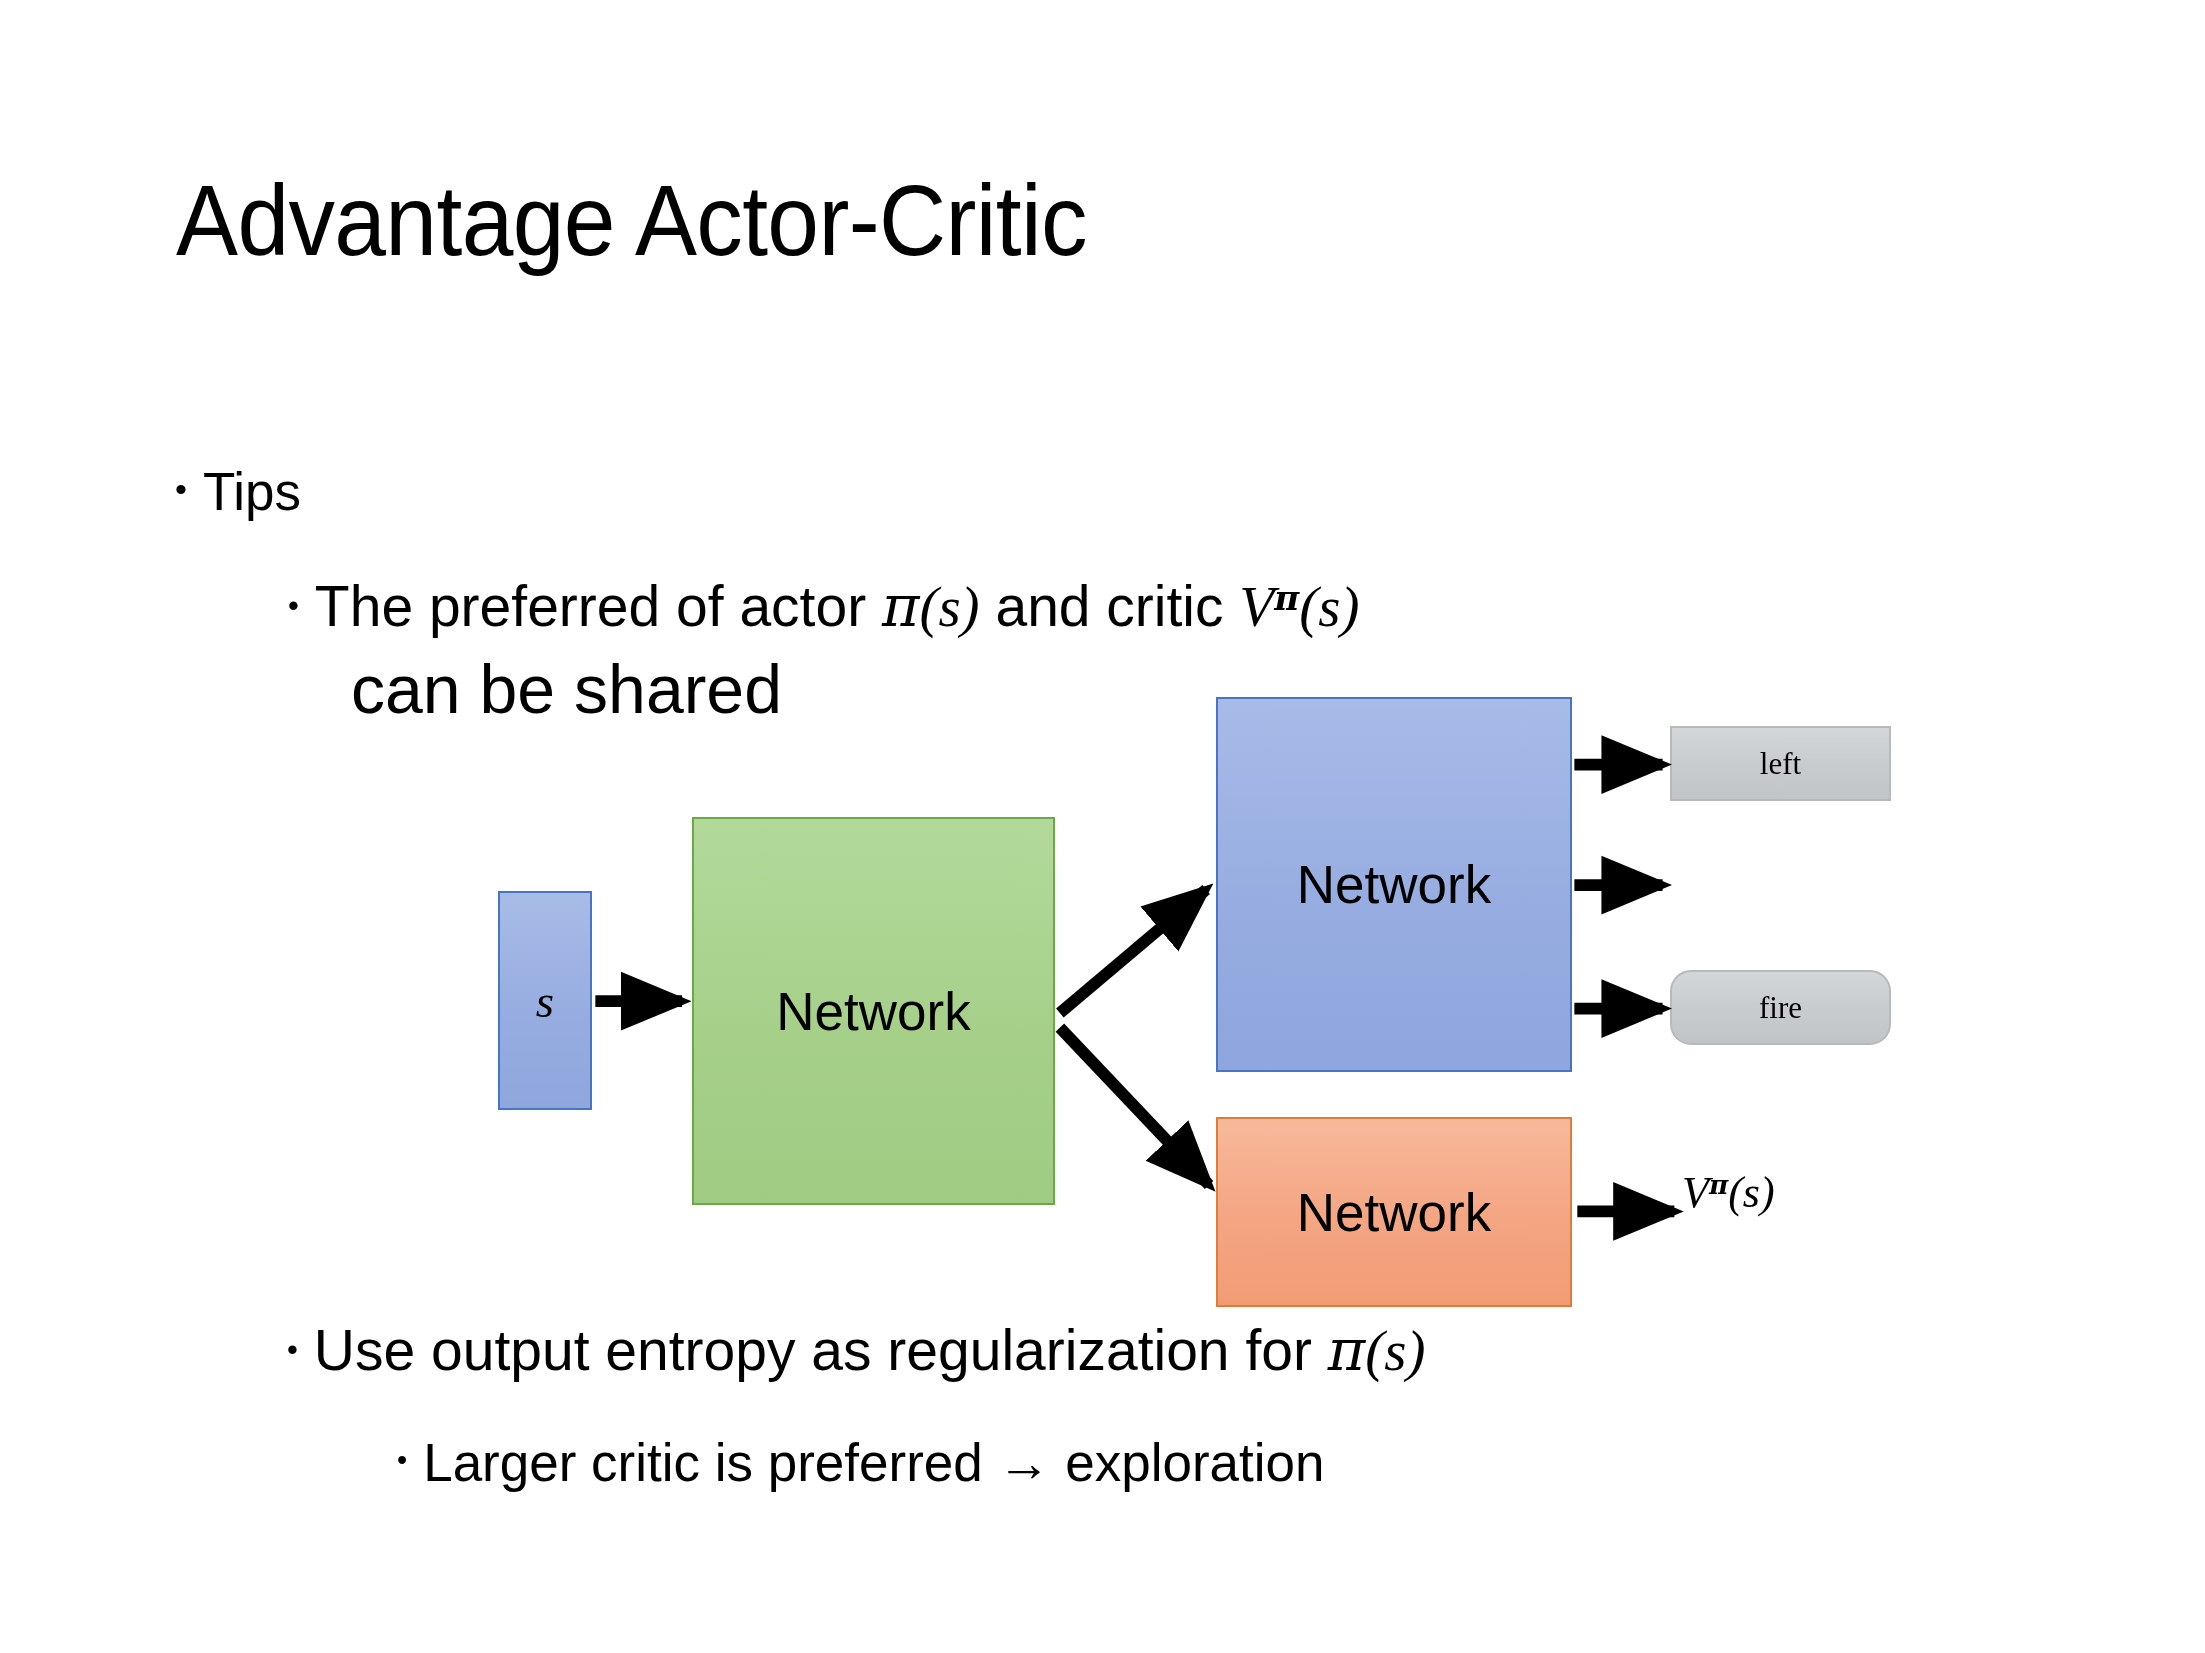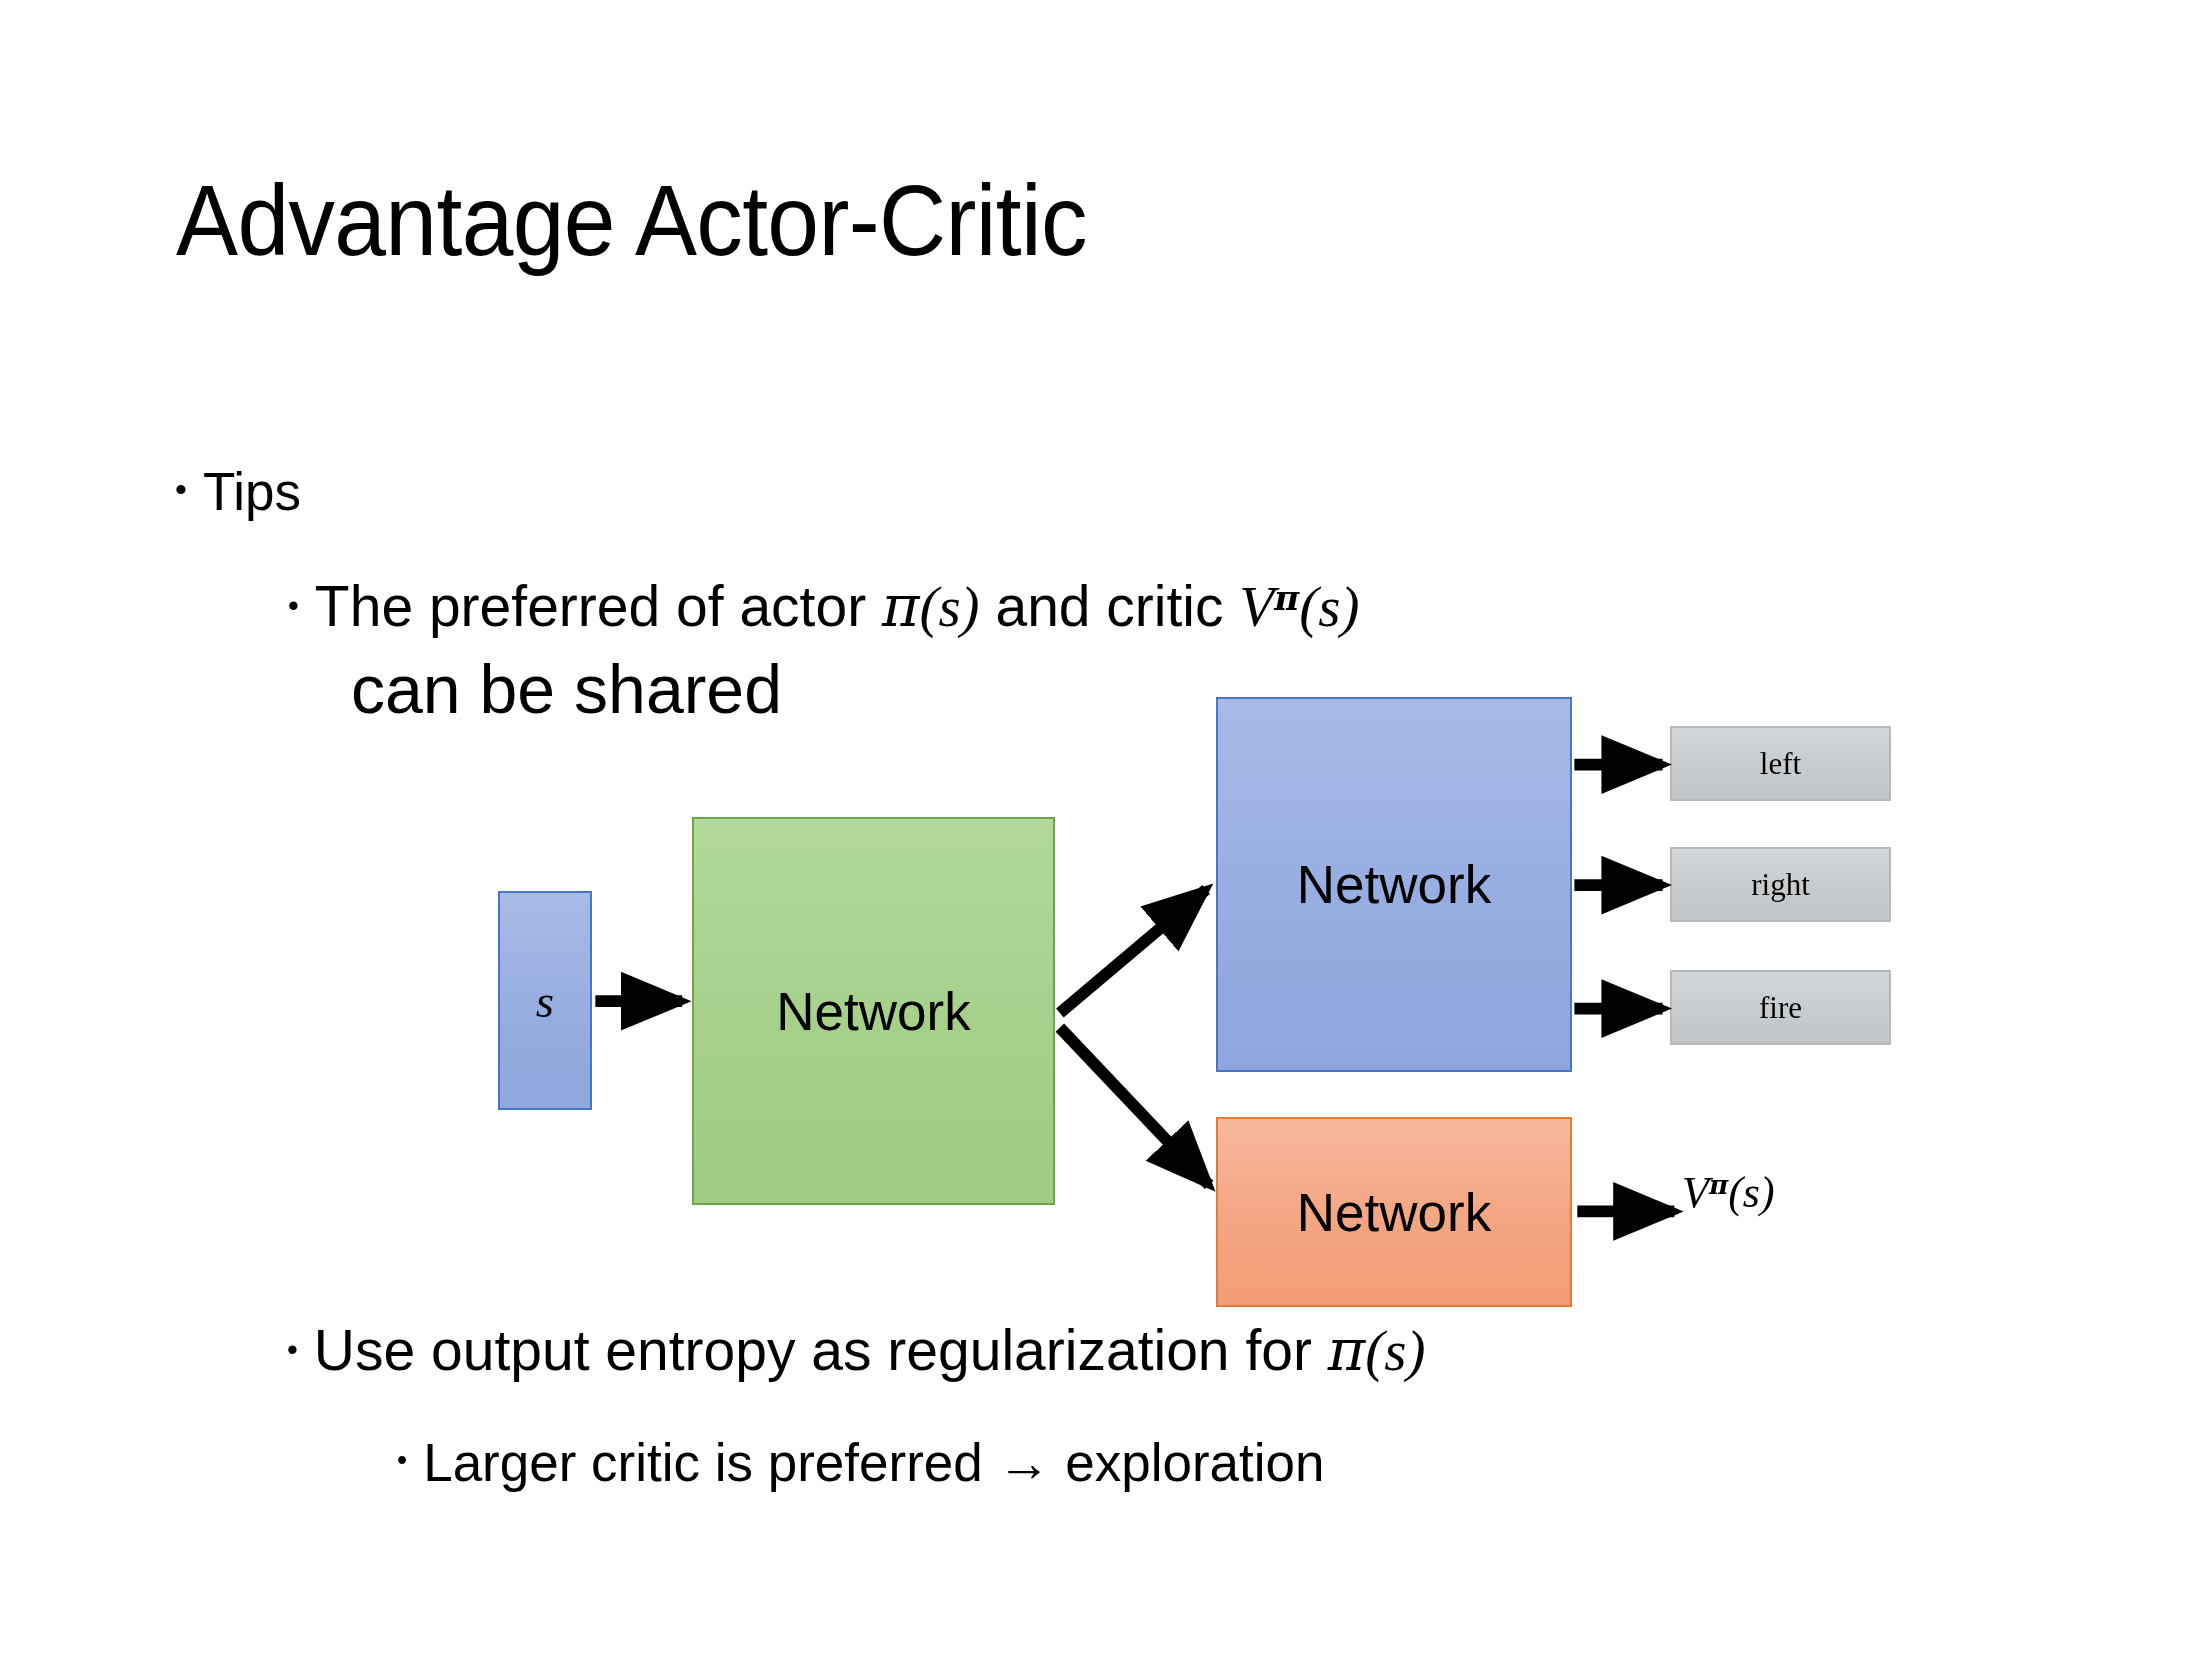--- a/index.html
+++ b/index.html
@@ -139,21 +139,21 @@
     background: linear-gradient(180deg,#d4d7d9 0%, #c9cccf 50%, #c2c5c8 100%);
     border: 2.2px solid #b7babd;
     font-family: "Liberation Serif", serif;
     font-size: 31px;
     left: 1670px;
     width: 221px;
     height: 75px;
   }
   #out-left  { top: 726px; }
   #out-right { top: 847px; }
-  #out-fire  { top: 970px; }
+  #out-fire  { top: 970px; border-radius: 21px; }
 
   .vlabel {
     position: absolute;
     left: 1682px;
     top: 1167px;
     font-size: 44px;
     white-space: nowrap;
   }
 
   svg.arrows {
@@ -197,23 +197,20 @@
     <div class="box" id="box-net-actor">
       <span>Network</span>
     </div>
 
     <div class="box" id="box-net-critic">
       <span>Network</span>
     </div>
 
     <div class="box outbox" id="out-left">
       <span>left</span>
-    </div>
-    <div class="box outbox" id="out-right">
-      <span>right</span>
     </div>
     <div class="box outbox" id="out-fire">
       <span>fire</span>
     </div>
 
     <div class="vlabel"><span class="mi">V</span><span class="sup-pi">π</span><span class="mi">(s)</span></div>
 
     <svg class="arrows" viewBox="0 0 3000 2250">
       <defs>
         <marker id="ah" markerWidth="6" markerHeight="6" refX="5.2" refY="3" orient="auto" markerUnits="strokeWidth">

